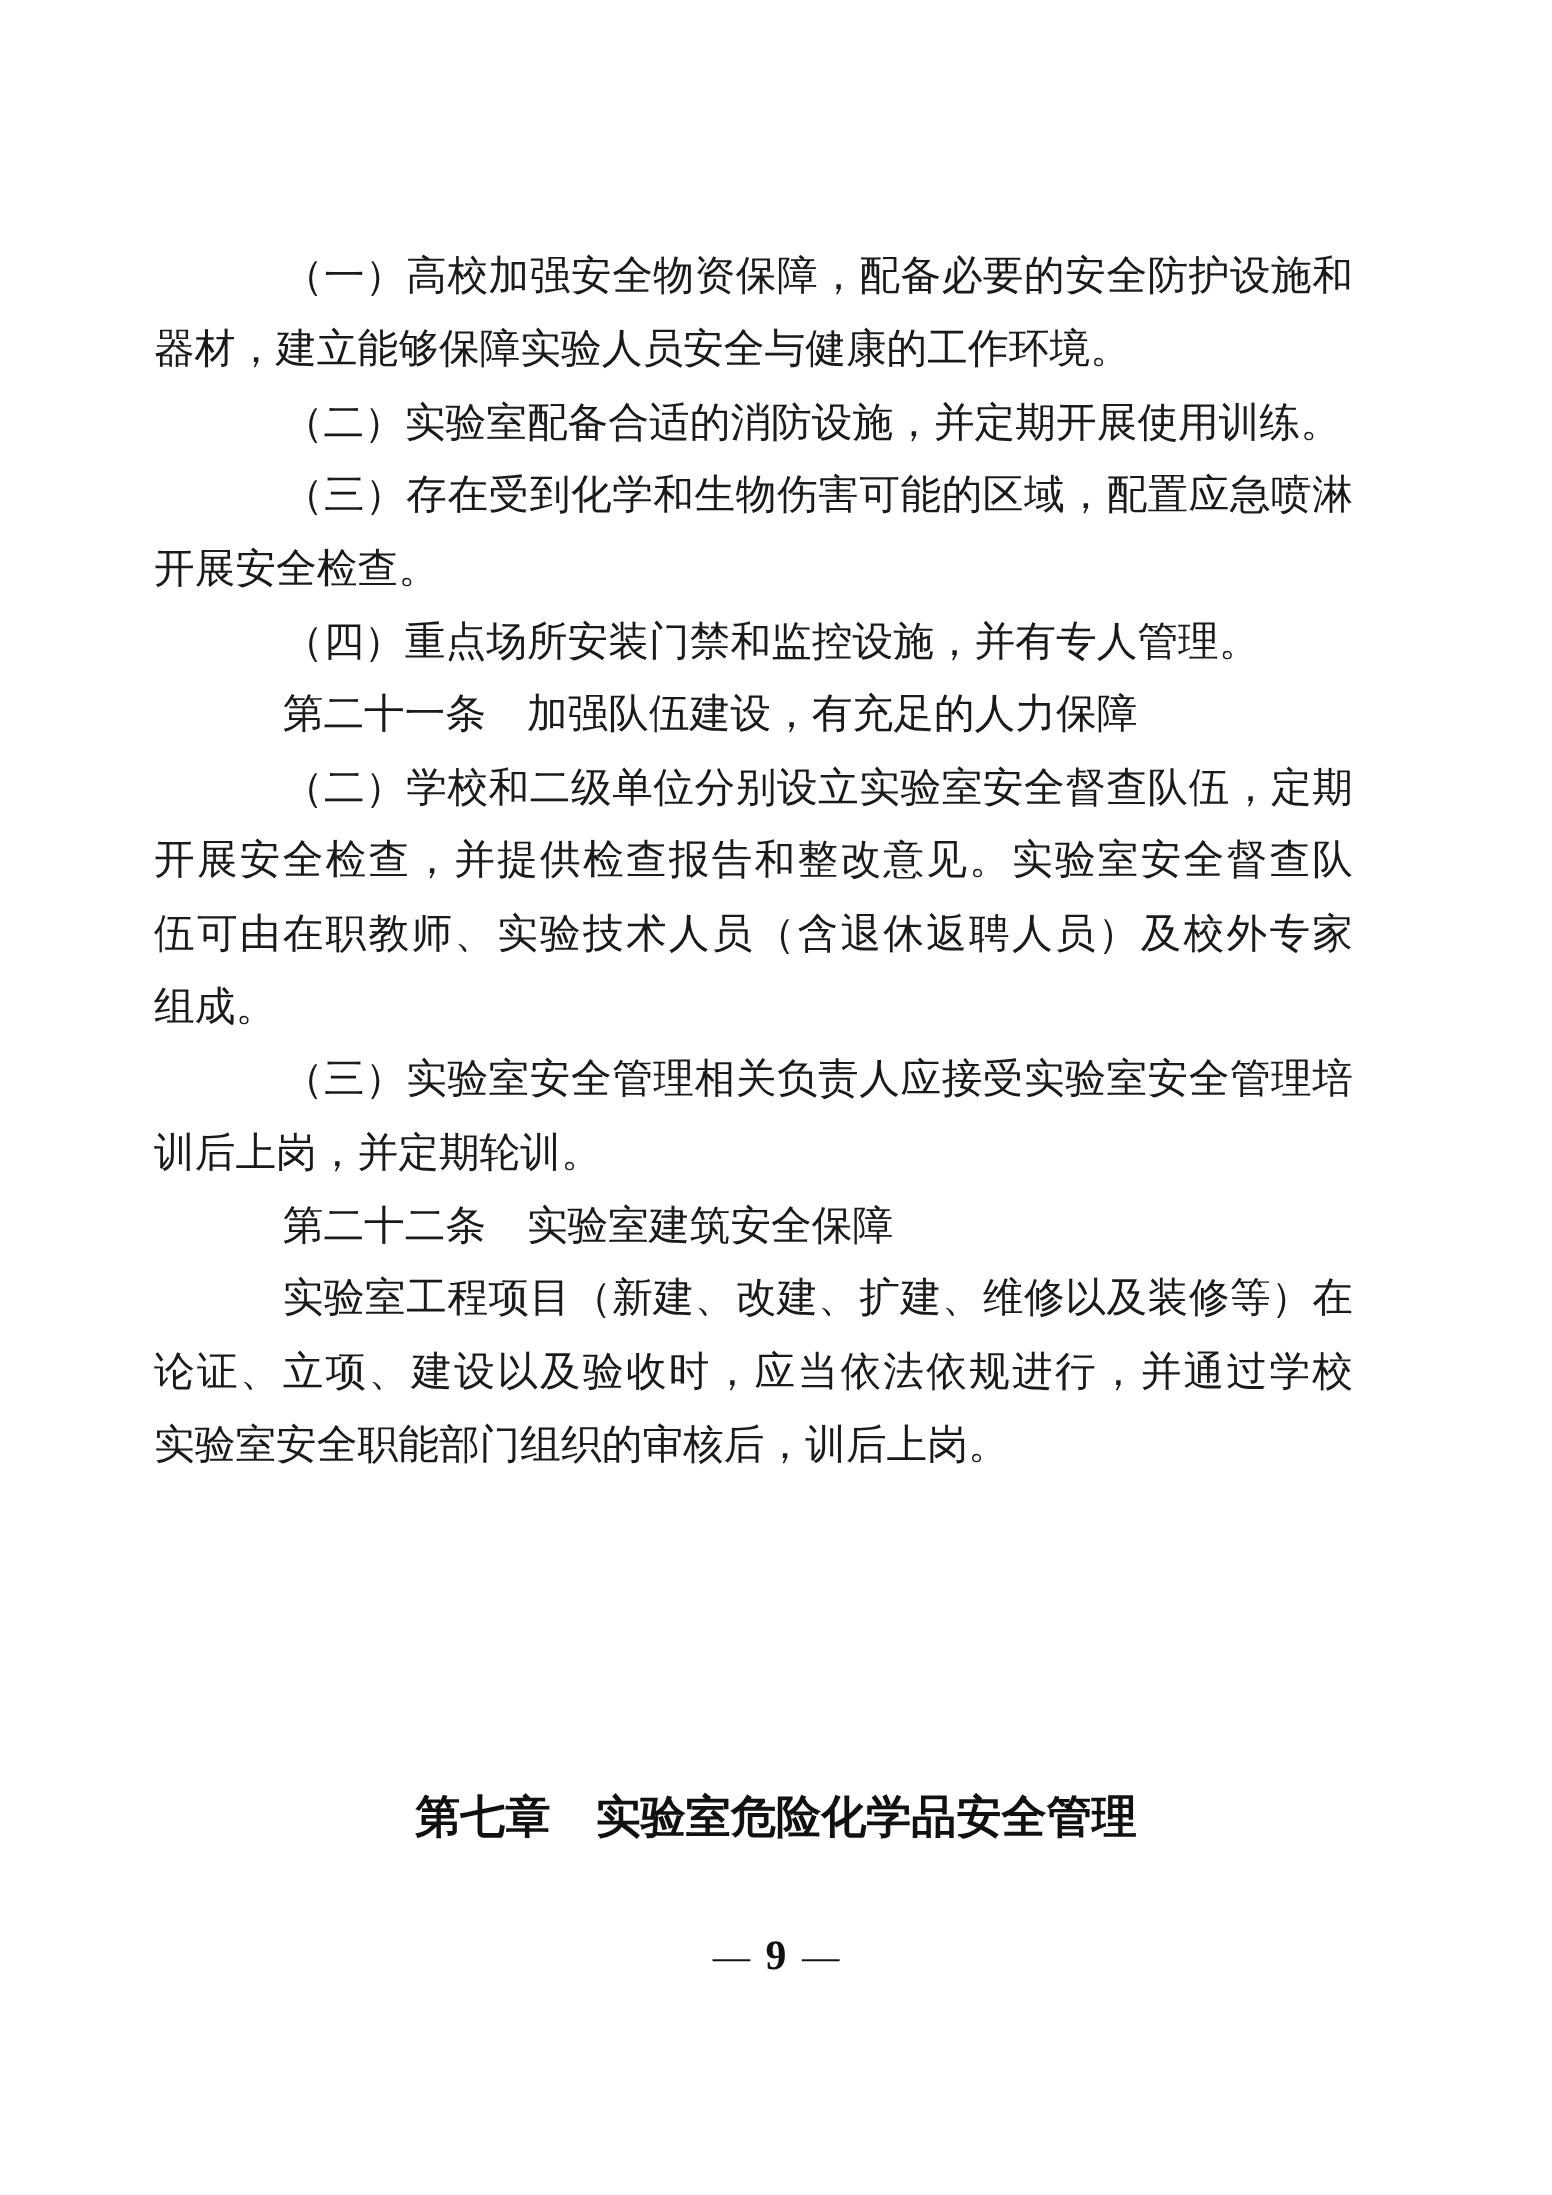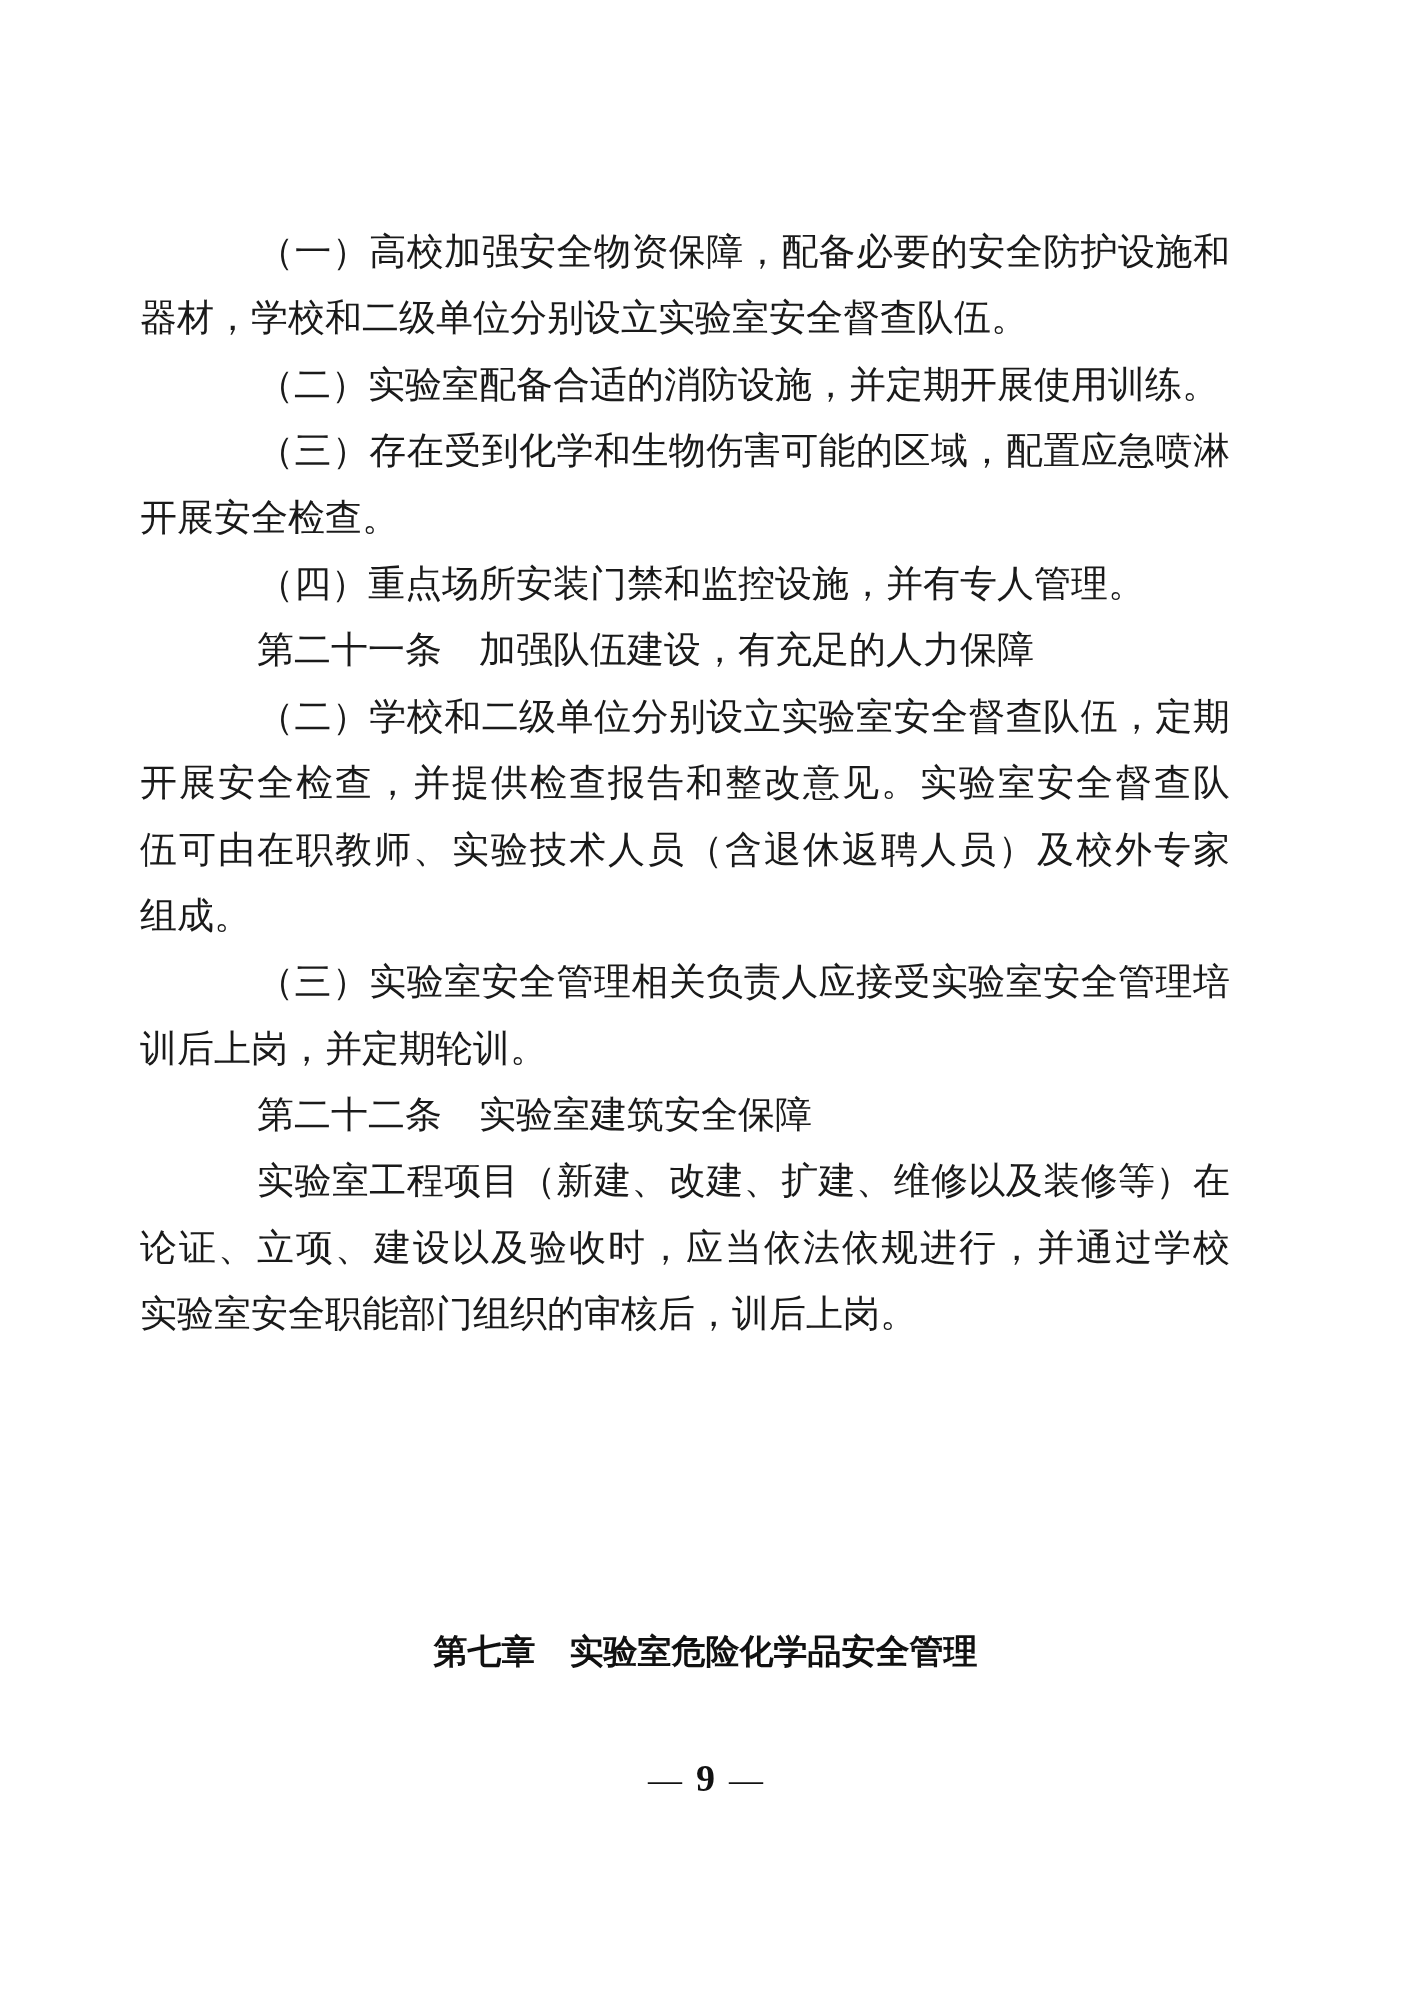--- a/index.html
+++ b/index.html
@@ -37,21 +37,21 @@
     text-align-last: justify;
     text-justify: inter-character;
   }
   .chapter {
     position: absolute;
     left: 0; top: 1622px;
     width: 1411px;
     text-align: center;
     font-family: "Liberation Sans", "DejaVu Sans", sans-serif;
     font-weight: 700;
-    font-size: 34px;
+    font-size: 41px;
     line-height: 58px;
     color: #111111;
   }
   .footer {
     position: absolute;
     left: 0; top: 1752px;
     width: 1411px;
     text-align: center;
     font-size: 34px;
     line-height: 52px;
@@ -67,21 +67,21 @@
 </style>
 </head>
 <body>
 
 <div class="page">
 
   <div class="textblock">
 
     <div class="para">
       <span class="ln first full">（一）高校加强安全物资保障，配备必要的安全防护设施和</span>
-      <span class="ln">器材，学校和二级单位分别设立实验室安全督查队伍。</span>
+      <span class="ln">器材，建立能够保障实验人员安全与健康的工作环境。</span>
     </div>
 
     <div class="para">
       <span class="ln first">（二）实验室配备合适的消防设施，并定期开展使用训练。</span>
     </div>
 
     <div class="para">
       <span class="ln first full">（三）存在受到化学和生物伤害可能的区域，配置应急喷淋</span>
       <span class="ln">开展安全检查。</span>
     </div>

